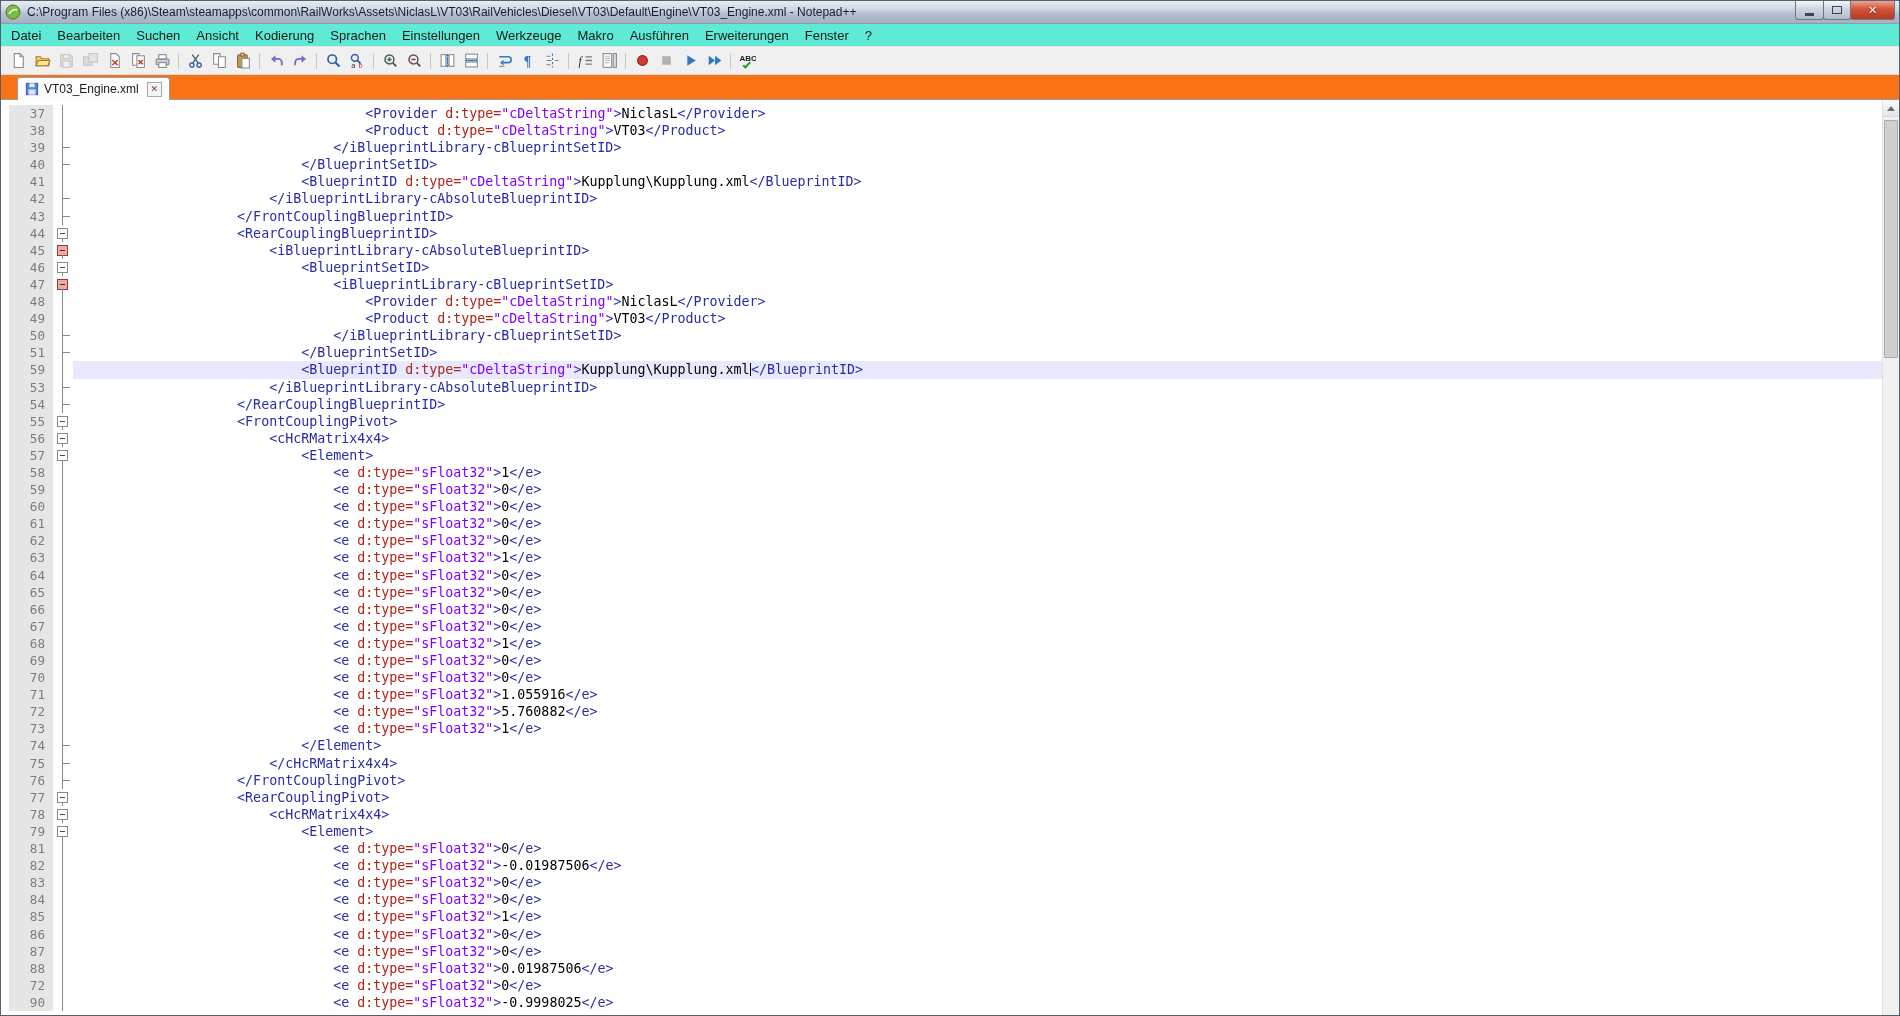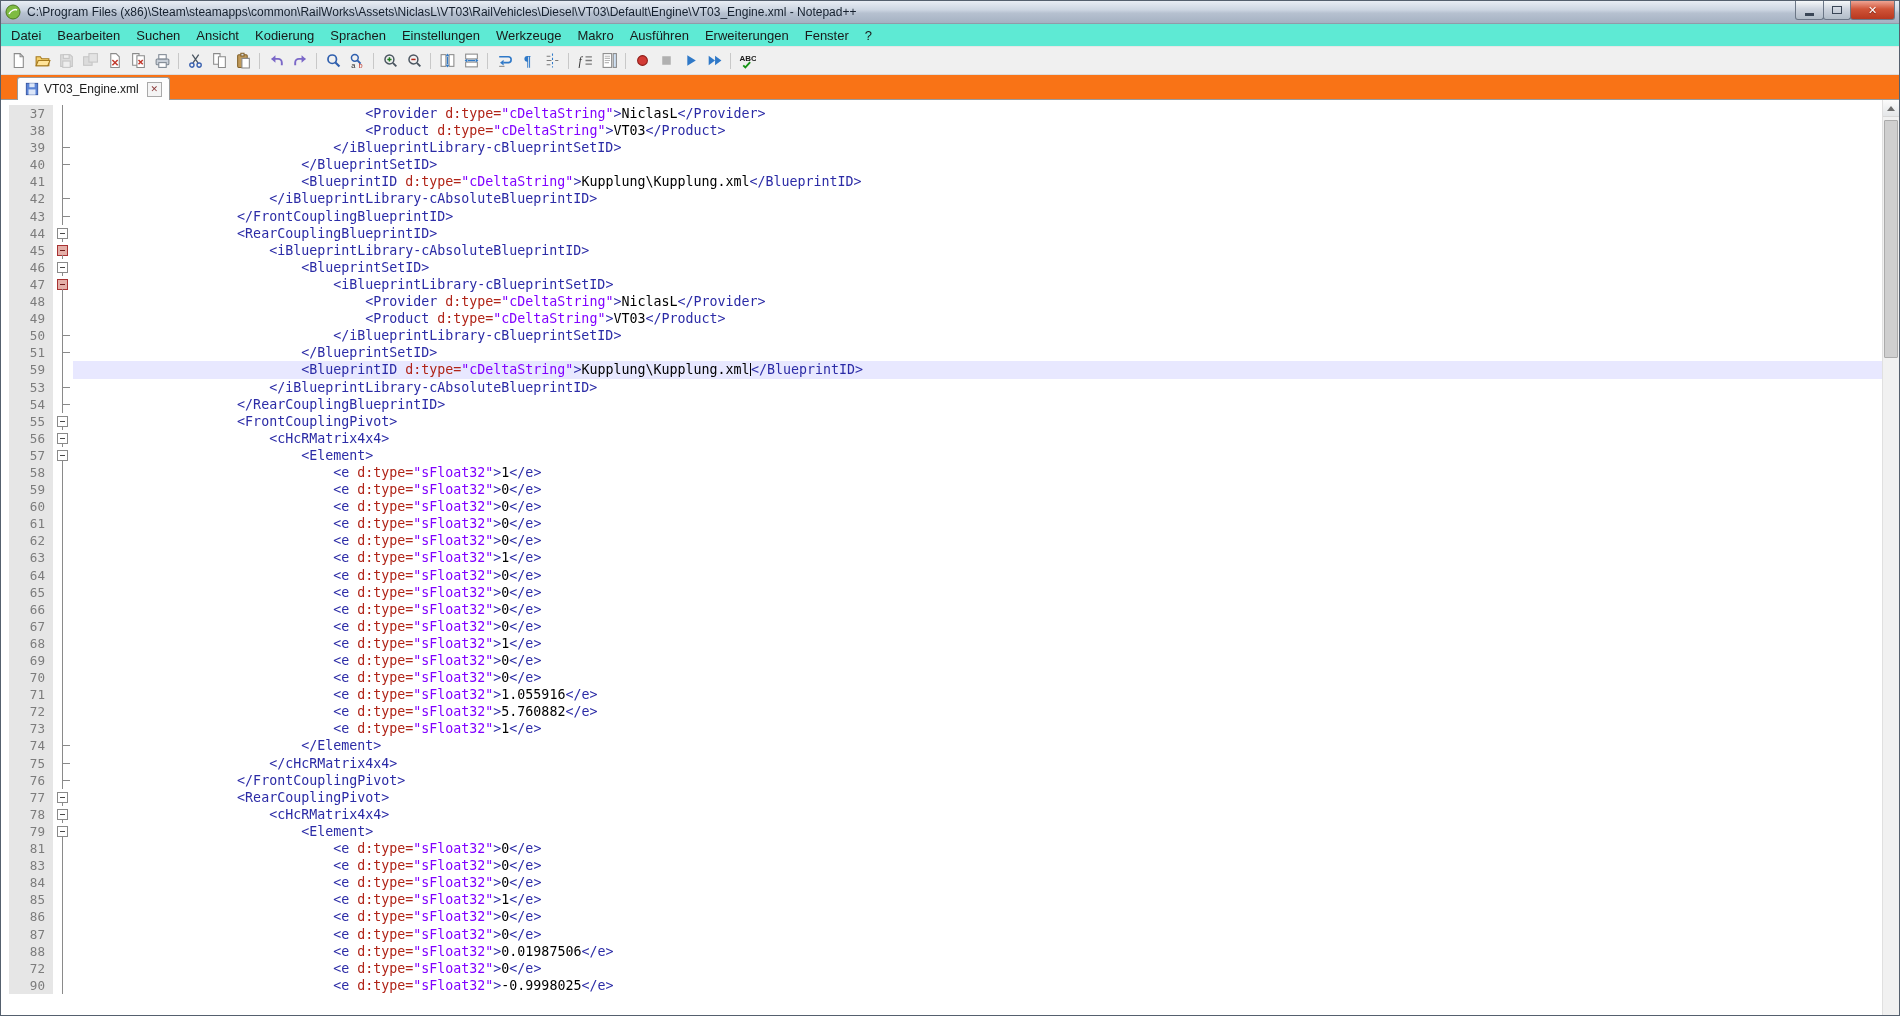--- a/index.html
+++ b/index.html
@@ -660,20 +660,27 @@
           <span class="code">                            <span class="tk-tag">&lt;Element</span><span class="tk-tag">&gt;</span></span>
         </div>
         <div class="row">
           <span class="ln">81</span>
           <span class="fold">
             <i class="fline"></i>
           </span>
           <span class="code">                                <span class="tk-tag">&lt;e</span><span class="tk-txt"> </span><span class="tk-attr">d:type=</span><span class="tk-str">"sFloat32"</span><span class="tk-tag">&gt;</span><span class="tk-txt">0</span><span class="tk-tag">&lt;/e</span><span class="tk-tag">&gt;</span></span>
         </div>
         <div class="row">
+          <span class="ln">82</span>
+          <span class="fold">
+            <i class="fline"></i>
+          </span>
+          <span class="code">                                <span class="tk-tag">&lt;e</span><span class="tk-txt"> </span><span class="tk-attr">d:type=</span><span class="tk-str">"sFloat32"</span><span class="tk-tag">&gt;</span><span class="tk-txt">-0.01987506</span><span class="tk-tag">&lt;/e</span><span class="tk-tag">&gt;</span></span>
+        </div>
+        <div class="row">
           <span class="ln">83</span>
           <span class="fold">
             <i class="fline"></i>
           </span>
           <span class="code">                                <span class="tk-tag">&lt;e</span><span class="tk-txt"> </span><span class="tk-attr">d:type=</span><span class="tk-str">"sFloat32"</span><span class="tk-tag">&gt;</span><span class="tk-txt">0</span><span class="tk-tag">&lt;/e</span><span class="tk-tag">&gt;</span></span>
         </div>
         <div class="row">
           <span class="ln">84</span>
           <span class="fold">
             <i class="fline"></i>

